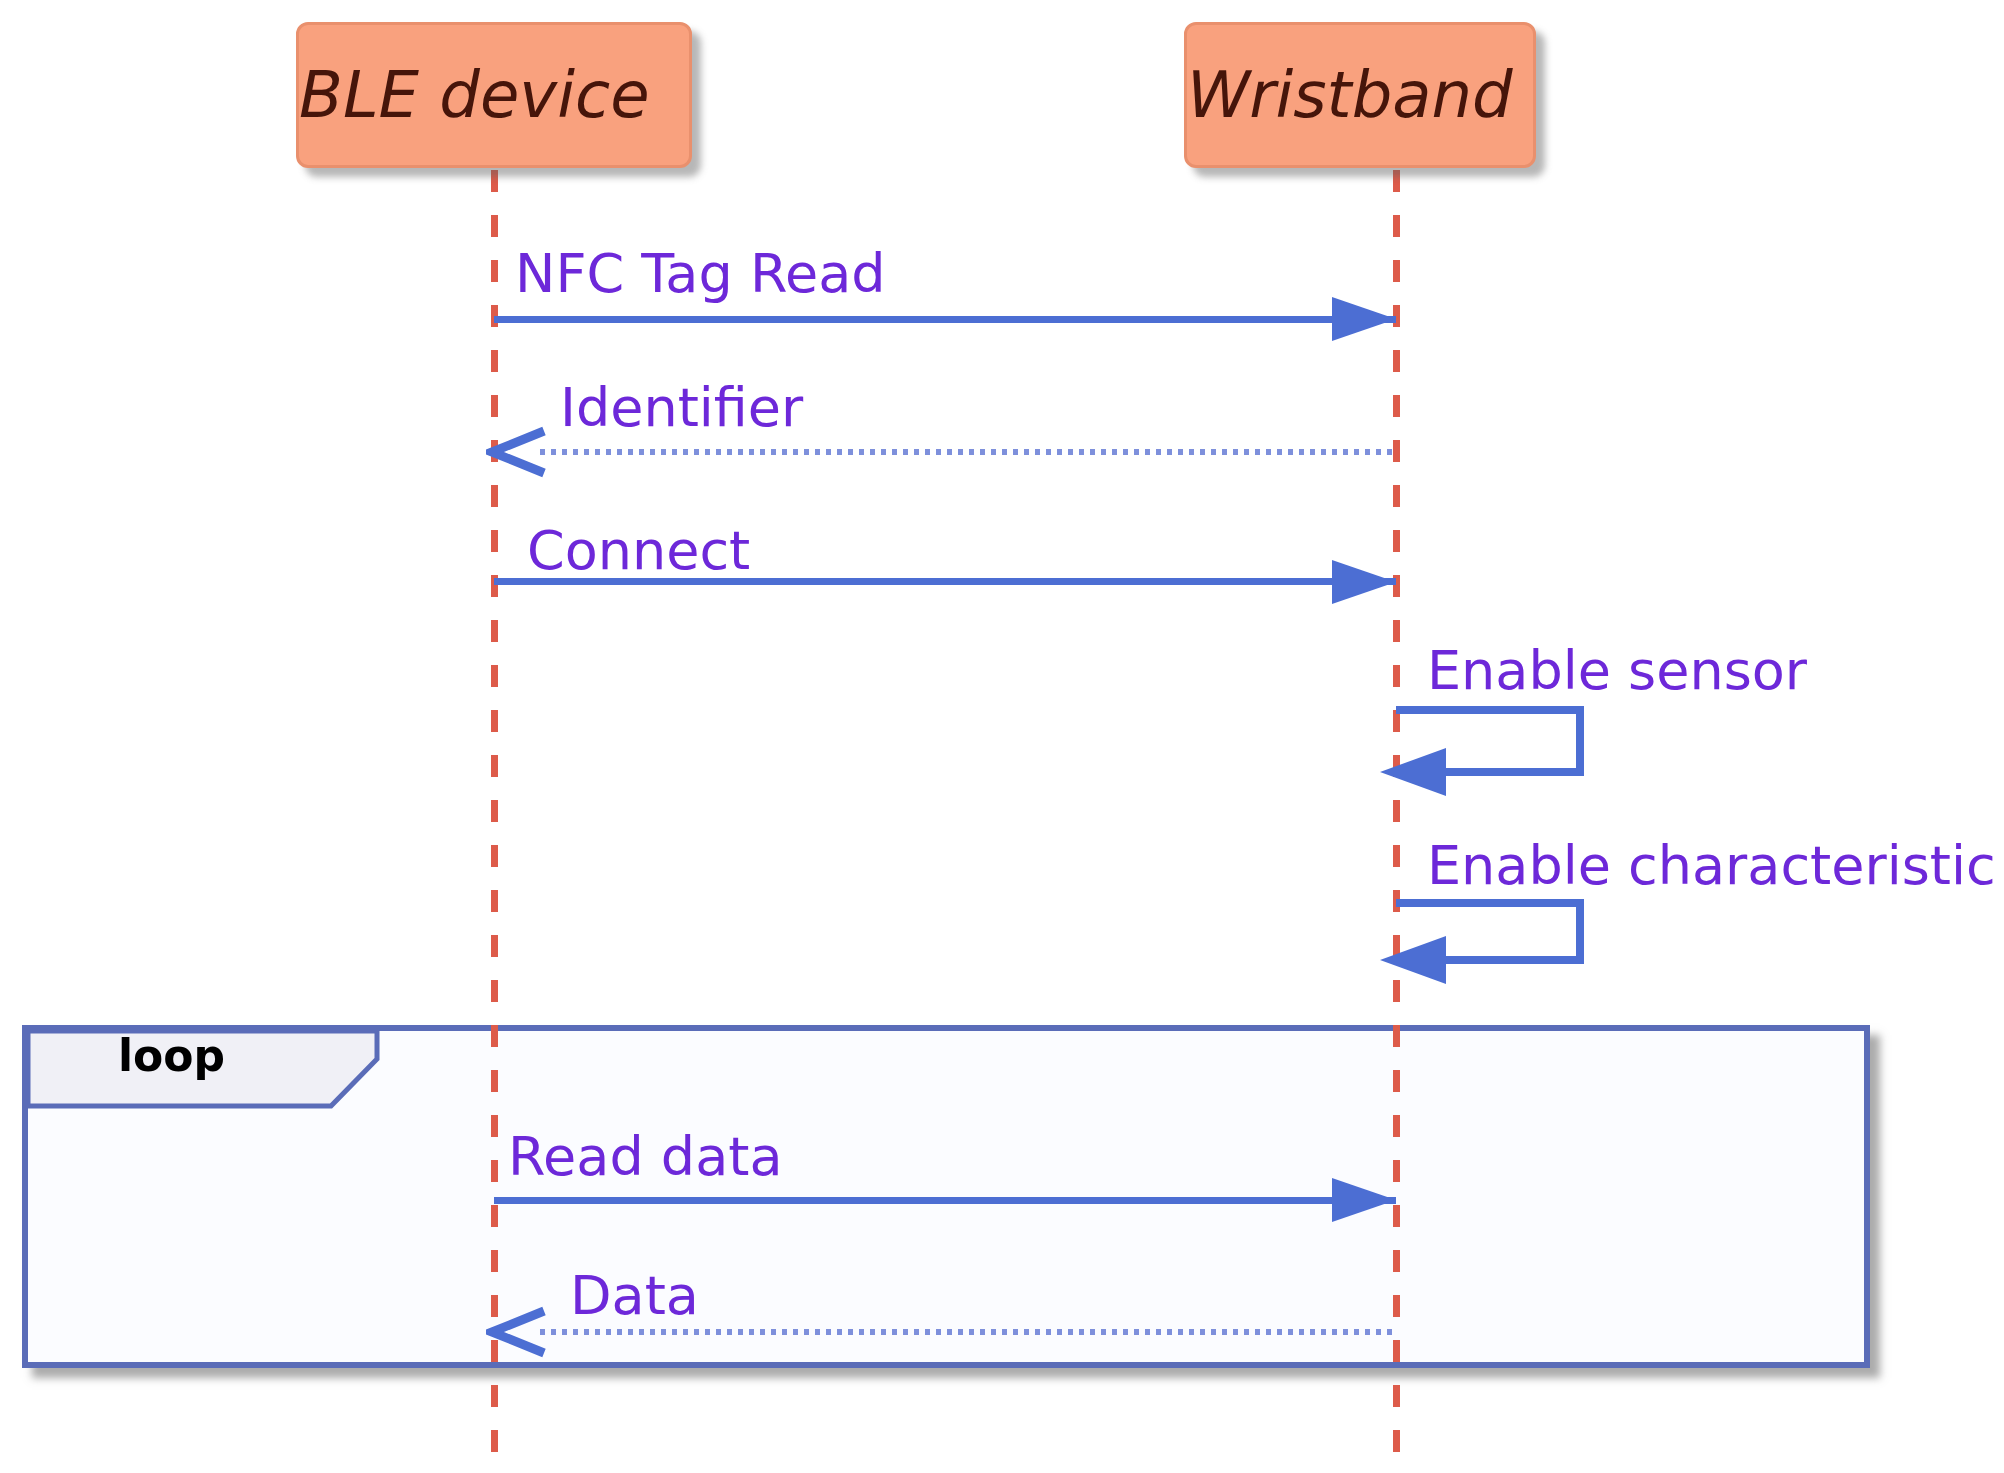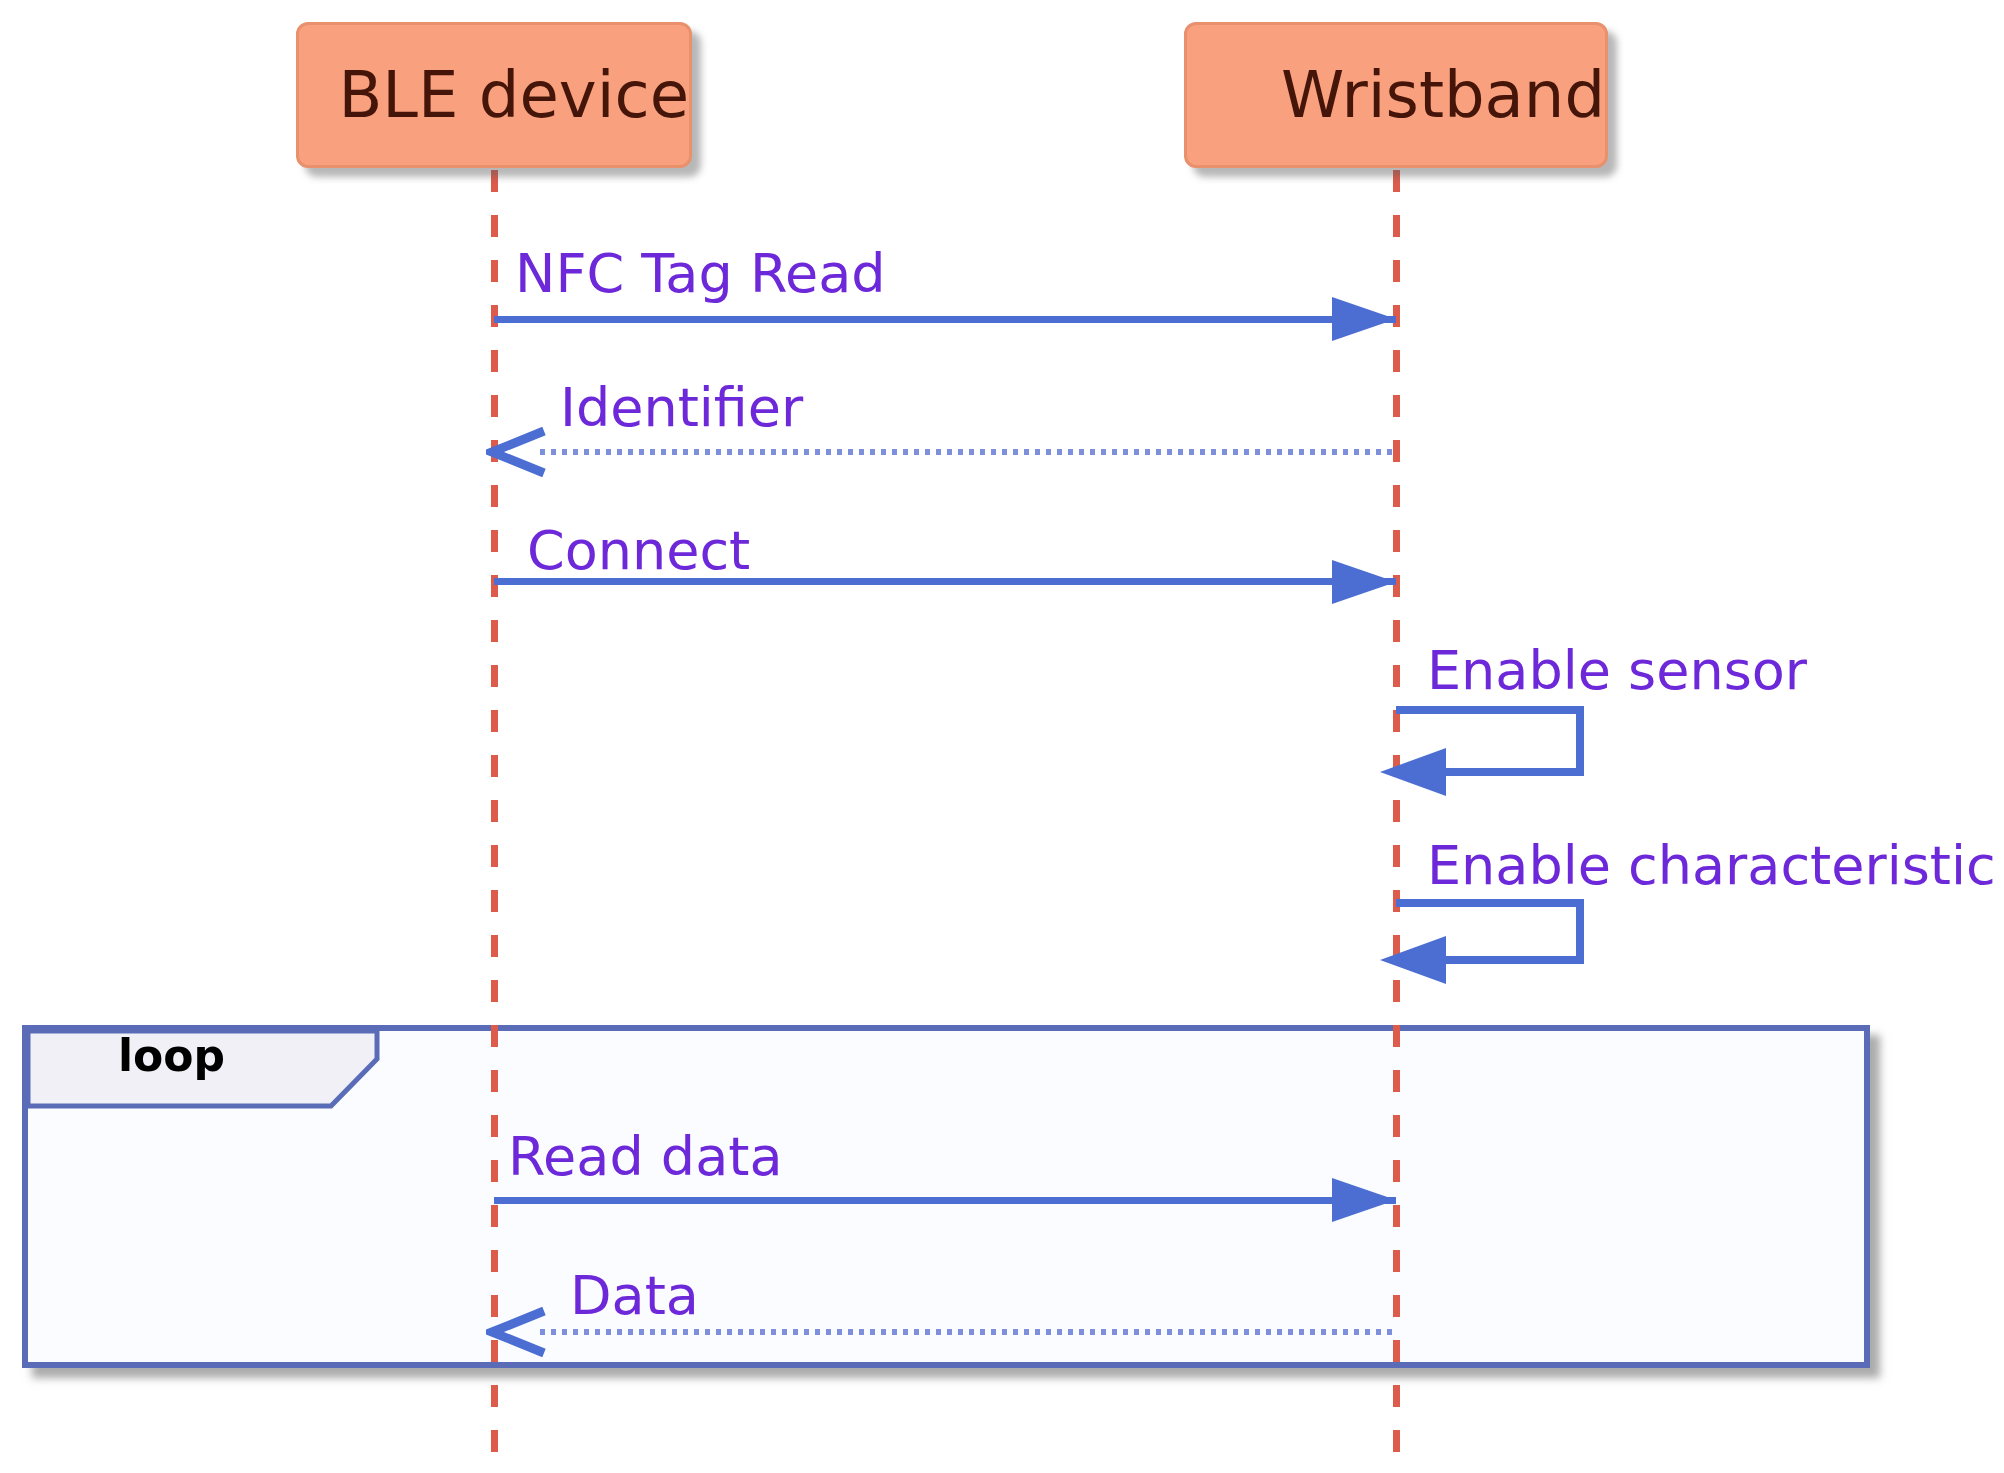--- a/index.html
+++ b/index.html
@@ -8,26 +8,27 @@
     position:relative; width:2004px; height:1473px; background:#ffffff;
     font-family:"DejaVu Sans", sans-serif; overflow:hidden;
   }
   
   .participant {
     position:absolute; top:22px; height:146px;
     background:var(--participant-fill,#f9a17e);
     border:3px solid var(--participant-border,#e9906d);
     border-radius:12px;
     box-shadow:9px 9px 7px rgba(95,95,95,.45);
-    display:flex; align-items:center; justify-content:flex-end;
+    display:flex; align-items:center; justify-content:flex-start;
     font-size:64px; color:var(--participant-text,#46150a);
     z-index:3;
+    font-style:italic;
   }
   #p-ble { left:296px; width:396px; }
-  #p-wb  { left:1184px; width:424px; }
+  #p-wb  { left:1184px; width:352px; }
   
   .lifeline {
     position:absolute; top:170px; height:1285px; width:7px;
     background:repeating-linear-gradient(to bottom,
       var(--lifeline,#dd5b4a) 0 22px, transparent 22px 45px);
     z-index:2;
   }
   #ll-ble { left:491px; }
   #ll-wb  { left:1393px; }
   

